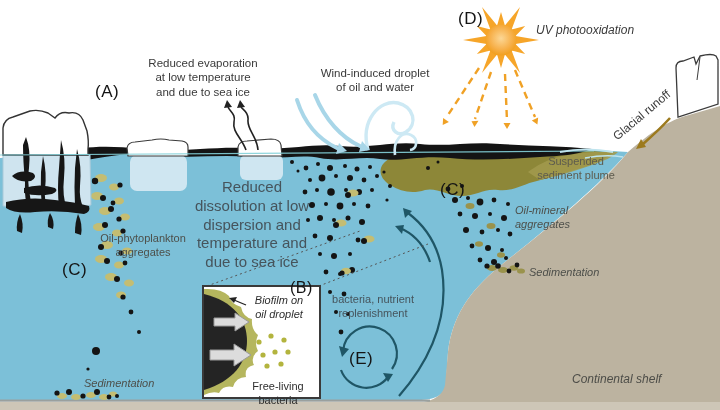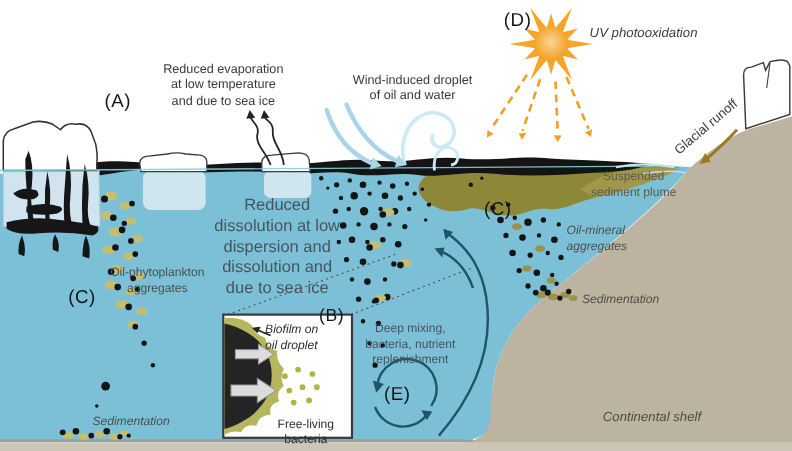--- a/index.html
+++ b/index.html
@@ -377,61 +377,60 @@
 <div class="lbl dark left" style="left:536px;top:23px;width:120px;font-size:12px;">UV photooxidation</div>
 
 <div class="lbl rot" style="left:596px;top:108px;width:92px;">Glacial runoff</div>
 
 <div class="lbl" style="left:528px;top:155px;width:96px;color:#5d5b4e;">
   <div>Suspended</div>
   <div>sediment plume</div>
 </div>
 
 
-<div class="lbl" style="left:88px;top:242px;width:110px;color:#4d4f4a;">
+<div class="lbl" style="left:88px;top:232px;width:110px;color:#4d4f4a;">
   <div>Oil-phytoplankton</div>
   <div>aggregates</div>
 </div>
 
 <div class="letter" style="left:62px;top:260px;">(C)</div>
 
 <div class="lbl deep" style="left:194px;top:178px;width:116px;font-size:15px;">
   <div>Reduced</div>
   <div>dissolution at low</div>
   <div>dispersion and</div>
-  <div>dissolution and</div>
+  <div>temperature and</div>
   <div>due to sea ice</div>
 </div>
 
 <div class="letter" style="left:440px;top:180px;">(C)</div>
 
 <div class="lbl left" style="left:515px;top:204px;width:75px;color:#4d4f4a;">
   <div>Oil-mineral</div>
   <div>aggregates</div>
 </div>
 
 <div class="lbl left" style="left:529px;top:266px;width:90px;color:#4d4f4a;">Sedimentation</div>
 
 <div class="letter" style="left:290px;top:279px;font-size:16px;">(B)</div>
 
-<div class="lbl left" style="left:241px;top:294px;width:76px;color:#2e2e2e;">
+<div class="lbl left" style="left:241px;top:294px;width:76px;color:#2e2e2e;text-align:center;">
   <div>Biofilm on</div>
   <div>oil droplet</div>
 </div>
 
 <div class="lbl" style="left:240px;top:380px;width:76px;color:#2e2e2e;">
   <div>Free-living</div>
   <div>bacteria</div>
 </div>
 
 <div class="lbl deep" style="left:316px;top:293px;width:114px;">
-  <div>Deep mixing,</div>
   <div>bacteria, nutrient</div>
   <div>replenishment</div>
 </div>
 
 <div class="letter" style="left:349px;top:349px;">(E)</div>
 
 <div class="lbl left" style="left:84px;top:377px;width:90px;color:#4d4f4a;">Sedimentation</div>
 
-<div class="lbl left" style="left:548px;top:372px;width:100px;font-size:12px;color:#4d4d48;">Continental shelf</div>
+<div class="lbl left" style="left:572px;top:372px;width:100px;font-size:12px;color:#4d4d48;">Continental shelf</div>
 
 </div>
 
 </body></html>

